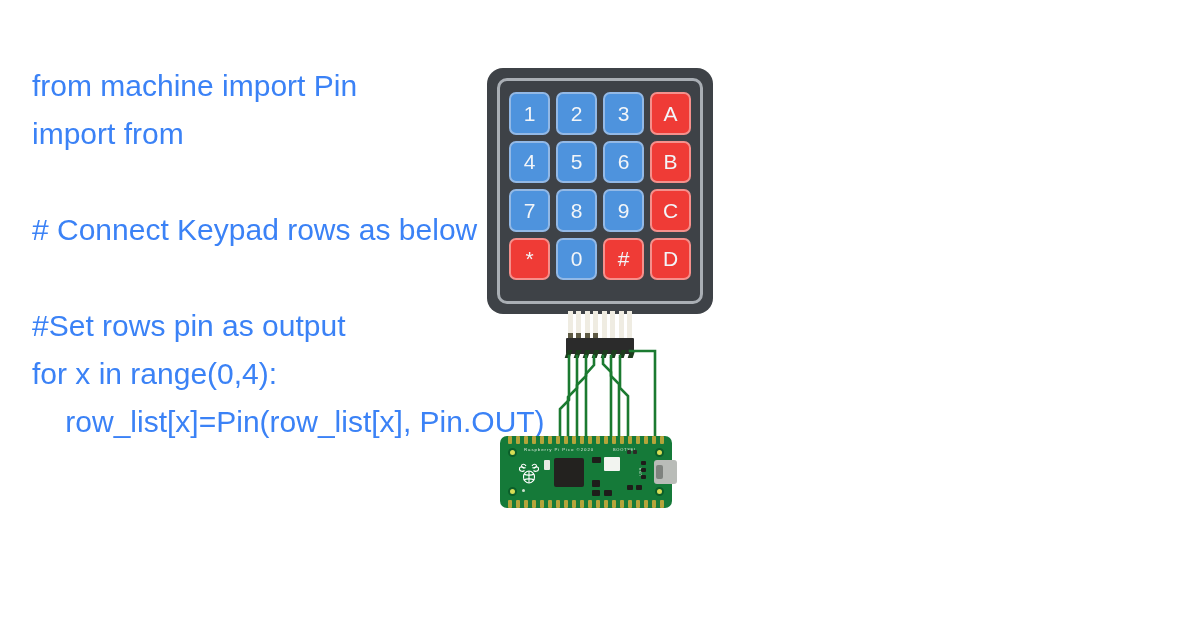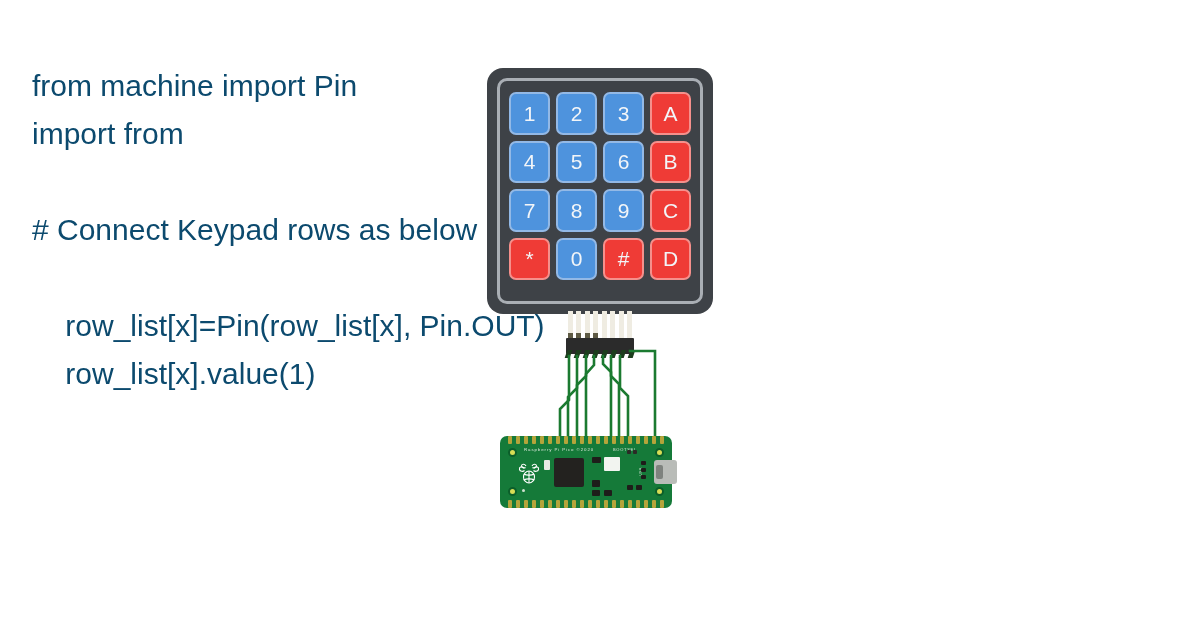--- a/index.html
+++ b/index.html
@@ -17,21 +17,21 @@
 
   
   #code-layer {
     position: absolute;
     left: 32px;
     top: 62px;
     width: 640px;
     z-index: 1;
   }
   .code-line {
-    color: #0c4a6e;
+    color: #3b82f6;
     font-size: 30px;
     line-height: 48px;
     height: 48px;
     white-space: pre;
     font-family: "Liberation Sans", sans-serif;
     letter-spacing: 0px;
   }
   .code-line.blank { color: transparent; }
 
   
@@ -319,22 +319,23 @@
 </style>
 </head>
 <body>
 
 <div id="code-layer">
   <div class="code-line">from machine import Pin</div>
   <div class="code-line">import from</div>
   <div class="code-line blank"></div>
   <div class="code-line"># Connect Keypad rows as below</div>
   <div class="code-line blank"></div>
+  <div class="code-line">#Set rows pin as output</div>
+  <div class="code-line">for x in range(0,4):</div>
   <div class="code-line">    row_list[x]=Pin(row_list[x], Pin.OUT)</div>
-  <div class="code-line">    row_list[x].value(1)</div>
 </div>
 
 <div id="hardware-layer">
 
   <div id="keypad">
     <div id="keypad-inner-frame"></div>
     <div id="keypad-grid">
       <div class="key blue">1</div>
       <div class="key blue">2</div>
       <div class="key blue">3</div>

